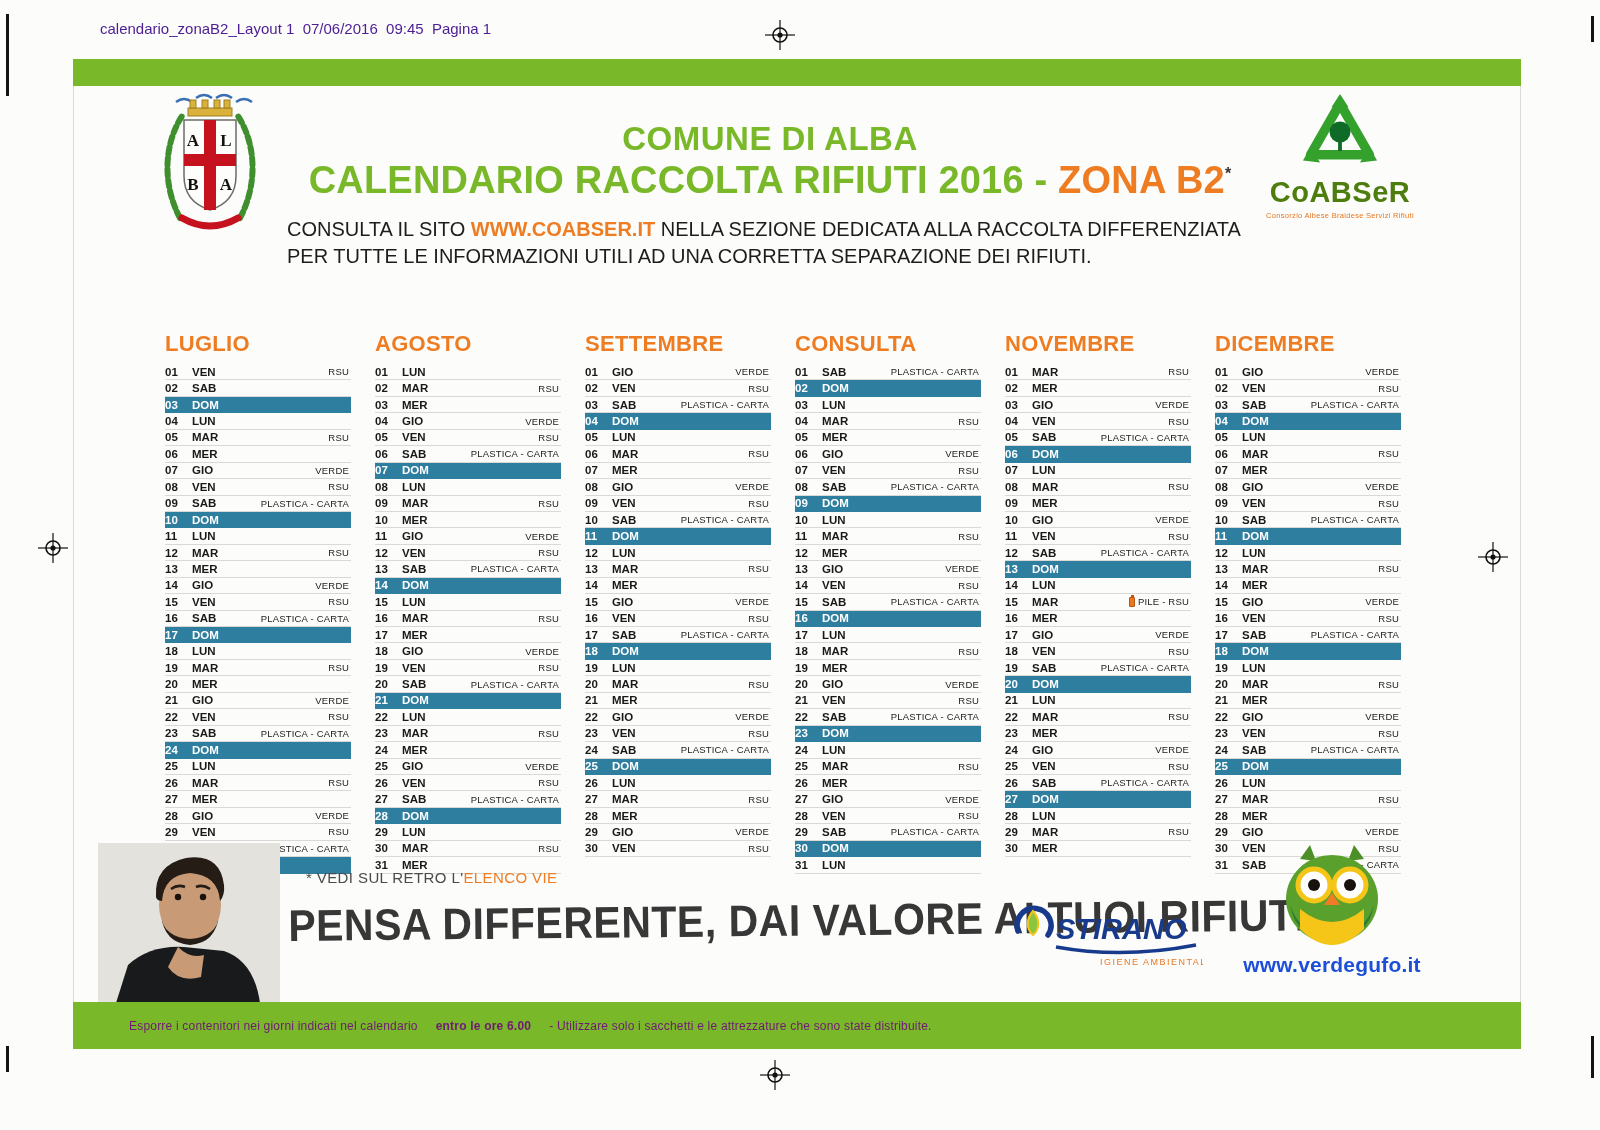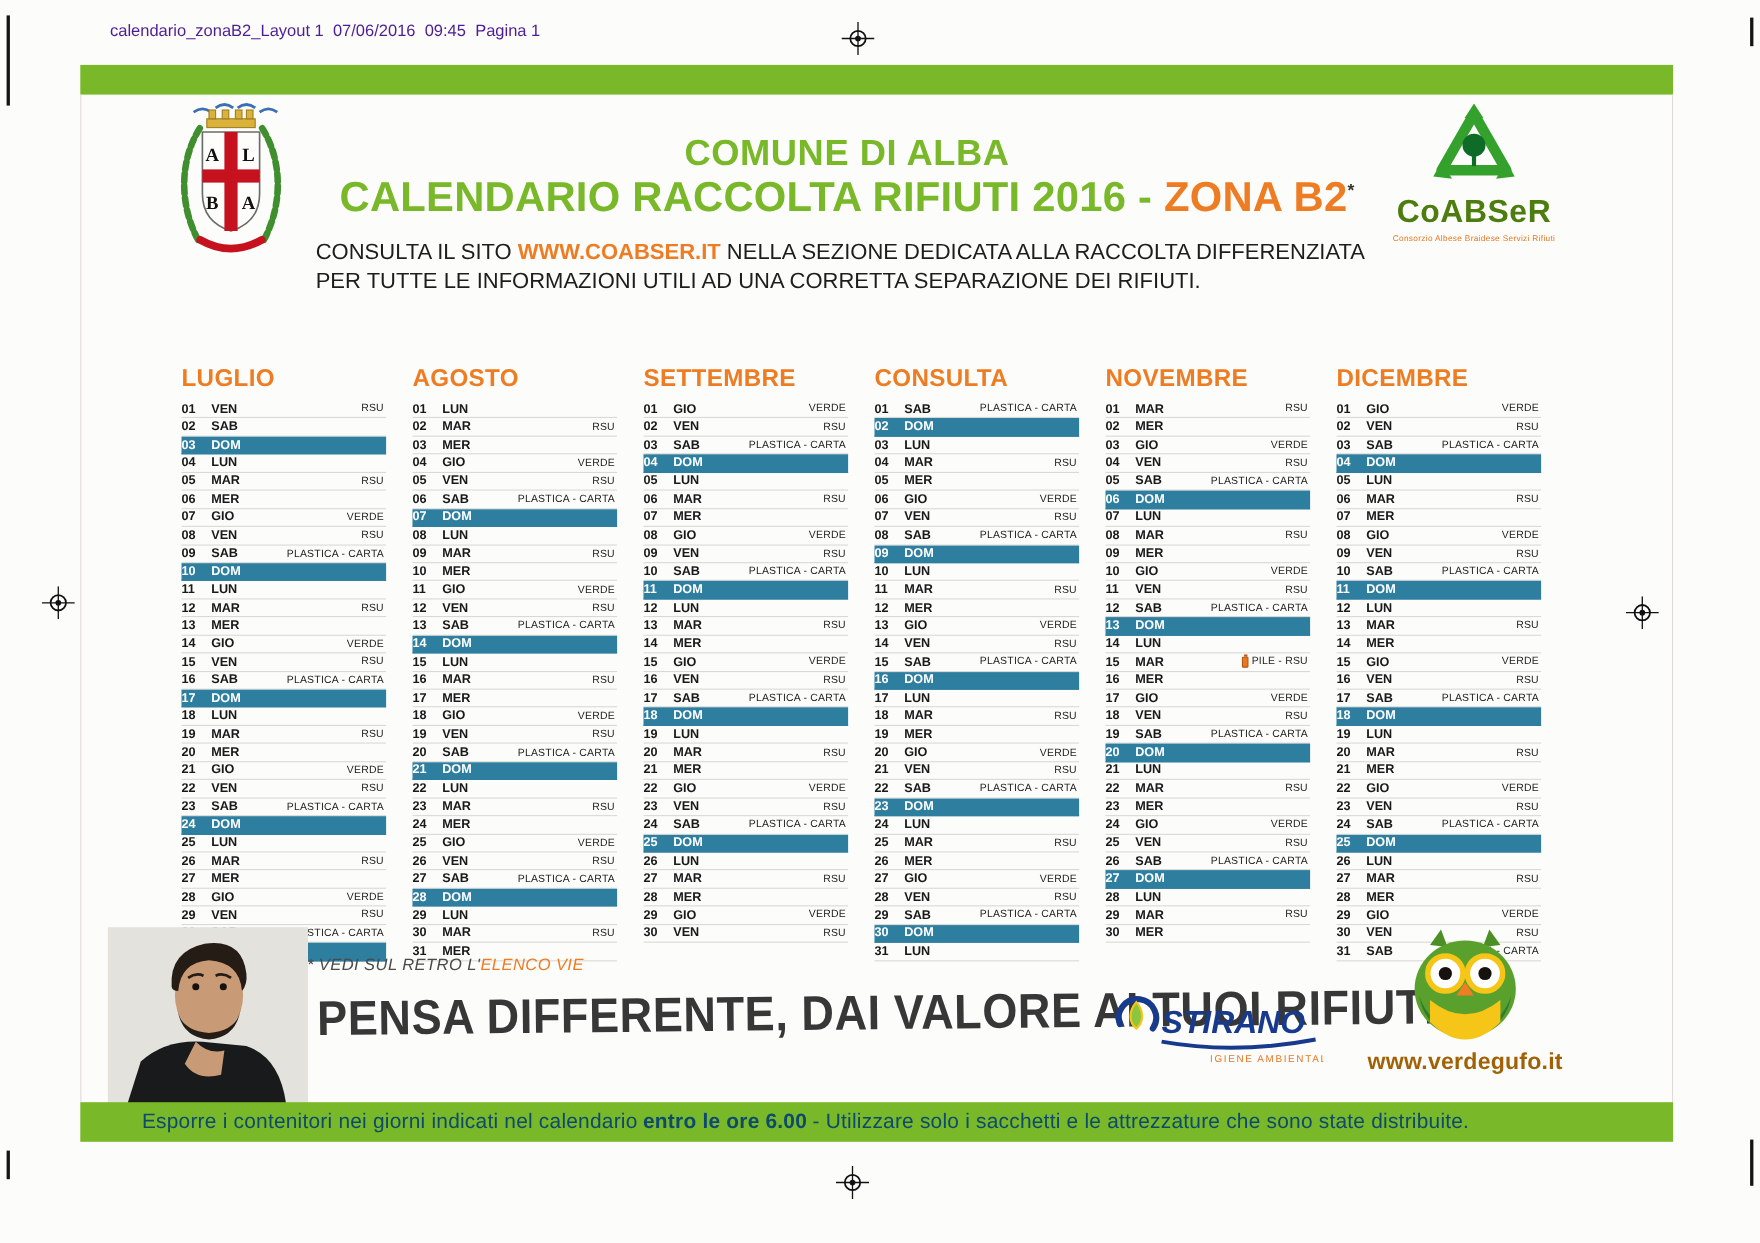--- a/index.html
+++ b/index.html
@@ -17,23 +17,23 @@
   .reg-right  { left:1478px; top:542px; }
 
   .sliver { position:absolute; background:#141414; }
   .sliver.lt { left:6px; top:14px; width:3px; height:82px; }
   .sliver.rt { left:1591px; top:16px; width:3px; height:26px; }
   .sliver.rb { left:1591px; top:1036px; width:3px; height:42px; }
   .sliver.lb { left:6px; top:1046px; width:3px; height:26px; }
 
   .bar { position:absolute; left:73px; width:1448px; background:var(--green,#79b829); }
   .bar-top { top:59px; height:27px; }
-  .bar-bottom { top:1002px; height:36px; display:flex; align-items:center; padding-left:56px;
-                color:#0c4a6e; font-size:19px; letter-spacing:0.2px; }
-  .bar-bottom b { font-weight:bold; margin:0 5px;text-align:center; }
+  .bar-bottom { top:1002px; height:47px; display:flex; align-items:center; padding-left:56px;
+                color:#701a75; font-size:12px; letter-spacing:0.2px; }
+  .bar-bottom b { font-weight:bold; margin:0 18px;text-align:center; }
 
   .page-edge { position:absolute; top:86px; height:916px; width:1px; background:#dedbd6; }
   .edge-l { left:73px; } .edge-r { left:1520px; }
 
   
   .crest { position:absolute; left:158px; top:92px; width:104px; height:148px; }
 
   .title-block { position:absolute; left:300px; top:120px; width:940px; text-align:center; }
   .title-line1 { font-size:33px; font-weight:bold; color:var(--green,#79b829); letter-spacing:0.5px; }
   .title-line2 { font-size:38px; font-weight:bold; margin-top:1px; letter-spacing:0.2px; }
@@ -60,30 +60,30 @@
                display:flex; align-items:center; gap:3px; padding-right:2px; letter-spacing:0.2px; }
   .day-row.dom { background:var(--teal,#2e7e9f); color:#fff; border-bottom:1px solid var(--teal,#2e7e9f); }
 
   .battery { display:inline-block; width:6px; height:10px; background:#e87722;
              border:1px solid #b85510; border-radius:1px; position:relative; }
   .battery::before { content:""; position:absolute; top:-3px; left:1px; width:3px; height:2px; background:#b85510; }
 
   
   .photo { position:absolute; left:98px; top:843px; width:182px; height:160px; overflow:hidden; background:#e9e8e4; }
 
-  .retro-note { position:absolute; left:279px; top:869px; font-size:15px; color:#4a4a4a; letter-spacing:0.4px;font-style:italic; }
+  .retro-note { position:absolute; left:306px; top:869px; font-size:15px; color:#4a4a4a; letter-spacing:0.4px; }
   .retro-note .hl { color:var(--orange,#ee7c23); }
 
   .slogan { position:absolute; left:288px; top:901px; font-size:41px; font-weight:bold; color:#373737;
             letter-spacing:0.5px; transform:rotate(-0.6deg) scaleY(1.08); transform-origin:left top; }
 
   .stirano { position:absolute; left:1008px; top:897px; width:195px; }
 
   .verdegufo { position:absolute; left:1243px; top:843px; width:178px; text-align:center; }
-  .verdegufo-url { font-size:21px; font-weight:bold; color:#a16207; margin-top:2px; letter-spacing:0.2px; }
+  .verdegufo-url { font-size:21px; font-weight:bold; color:#1d4ed8; margin-top:2px; letter-spacing:0.2px; }
 </style>
 </head>
 <body>
 
 <div class="canvas">
 
   <div class="proof-line">calendario_zonaB2_Layout 1  07/06/2016  09:45  Pagina 1</div>
 
   <svg class="reg-mark reg-top" viewBox="0 0 30 30">
       <circle cx="15" cy="15" r="7" fill="none" stroke="#111" stroke-width="1.6"></circle>

